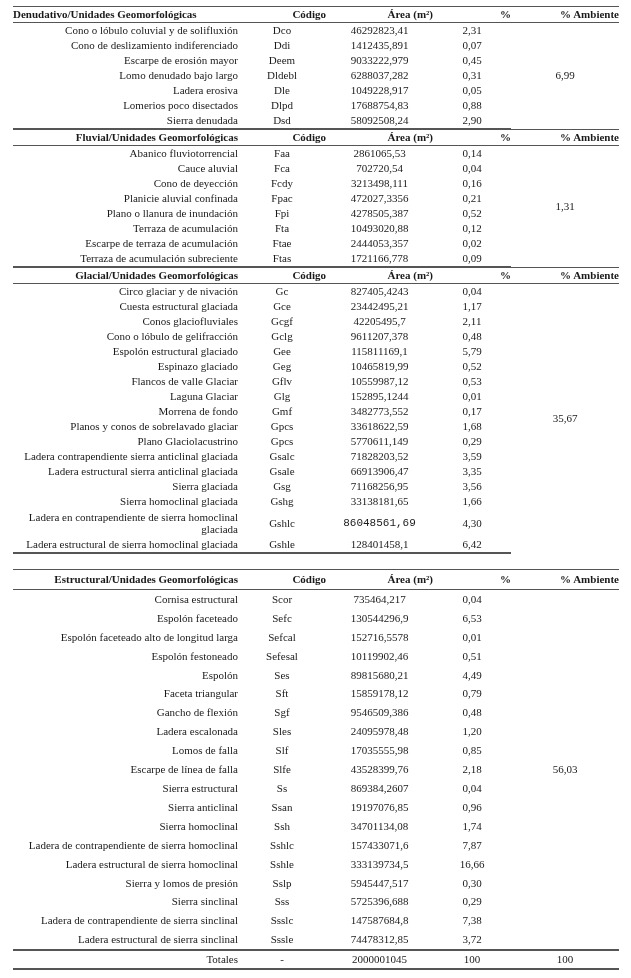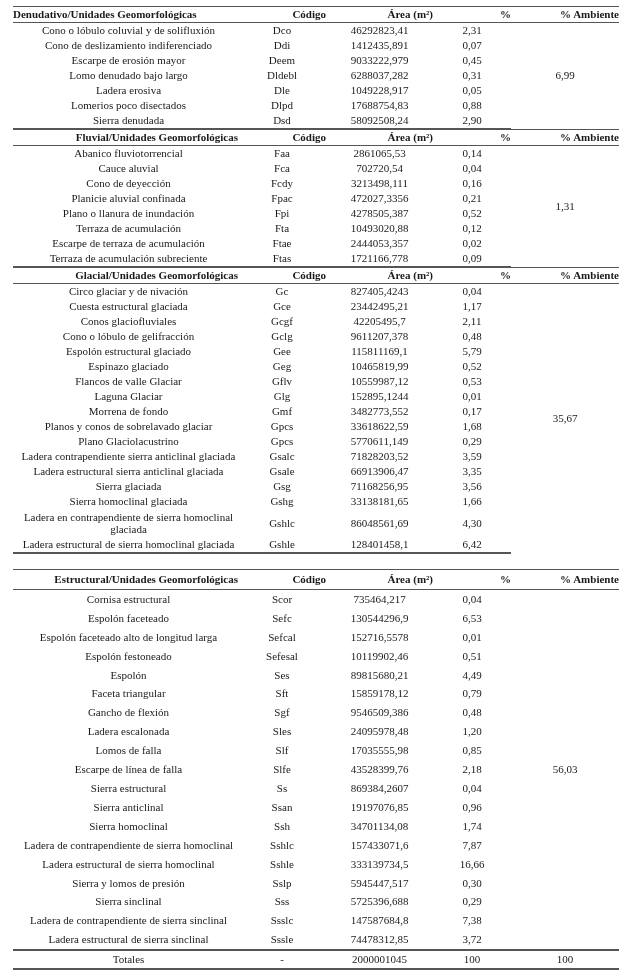--- a/index.html
+++ b/index.html
@@ -13,21 +13,21 @@
   .page { position: absolute; left: 13px; top: 6px; width: 606px; }
   table { border-collapse: collapse; width: 606px; table-layout: fixed; }
   col.c-name { width: 225px; }
   col.c-code { width: 88px; }
   col.c-area { width: 107px; }
   col.c-pct  { width: 78px; }
   col.c-amb  { width: 108px; }
   th, td { padding: 0; line-height: 15px; height: 15px; white-space: nowrap; }
   th { font-weight: bold; text-align: right; }
   th.name { text-align: left; padding-right: 0; }
-  td.name { text-align: center; padding-left: 6px; }
+  td.name { text-align: right; padding-left: 6px; }
   td.code, td.area, td.pct, td.amb { text-align: center; }
   .topline { border-top: 1.5px solid #555; }
   .headline { border-bottom: 1.5px solid #555; }
   .sec-end td { border-bottom: 2px solid #555; }
   .fluvial th.name, .glacial th.name, .estructural th.name { text-align: right; padding-left: 6px; }
   .estructural td, .estructural th { height: 18.9px; line-height: 18.9px; }
   .gl-wrap td.name { white-space: normal; line-height: 12px; }
   .gap { height: 8px; }
   .totals td { font-weight: normal; border-top: 2px solid #555; border-bottom: 2px solid #555; height: 17px; line-height: 17px; }
 </style>
@@ -244,21 +244,21 @@
         </tr>
         <tr class="glacial">
           <td class="name">Sierra homoclinal glaciada</td>
           <td class="code">Gshg</td>
           <td class="area">33138181,65</td>
           <td class="pct">1,66</td>
         </tr>
         <tr class="glacial gl-wrap">
           <td class="name" style="height: 28px;">Ladera en contrapendiente de sierra homoclinal glaciada</td>
           <td class="code" style="height: 28px;">Gshlc</td>
-          <td class="area" style="height: 28px;">86048561,69</td>
+          <td class="area" style="height: 28px; font-family: Liberation Mono, monospace;">86048561,69</td>
           <td class="pct" style="height: 28px;">4,30</td>
         </tr>
         <tr class="glacial sec-end">
           <td class="name">Ladera estructural de sierra homoclinal glaciada</td>
           <td class="code">Gshle</td>
           <td class="area">128401458,1</td>
           <td class="pct">6,42</td>
         </tr>
         <tr class="gap">
           <td colspan="5"></td>

